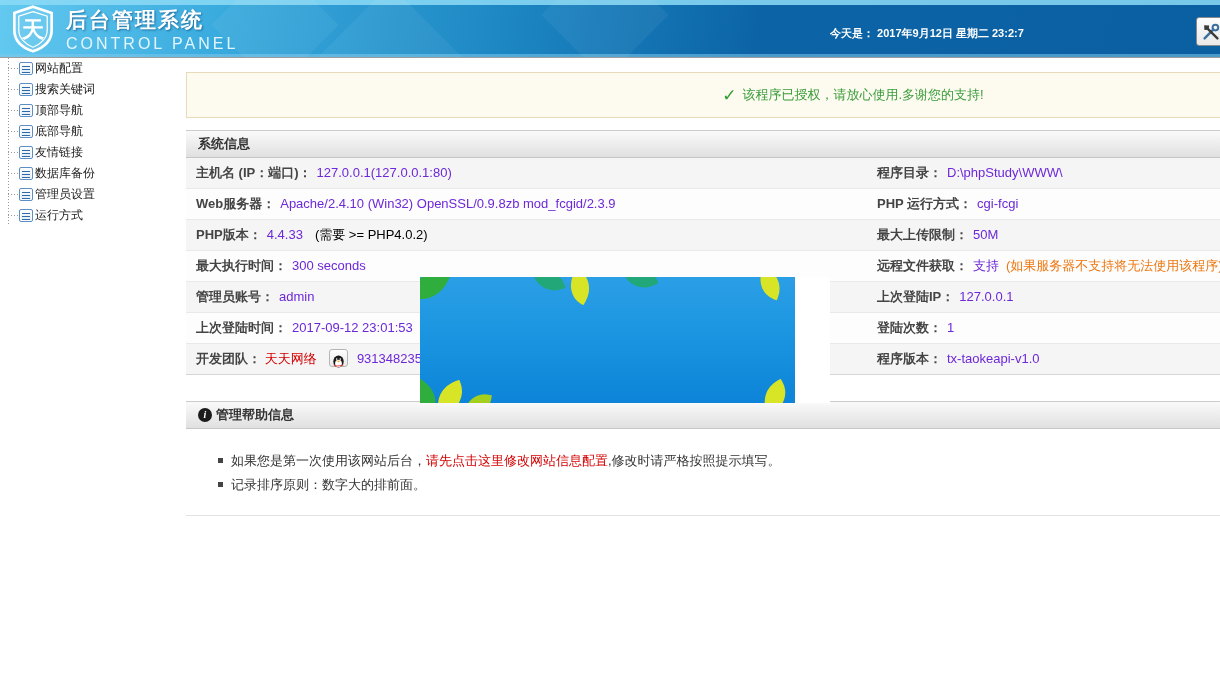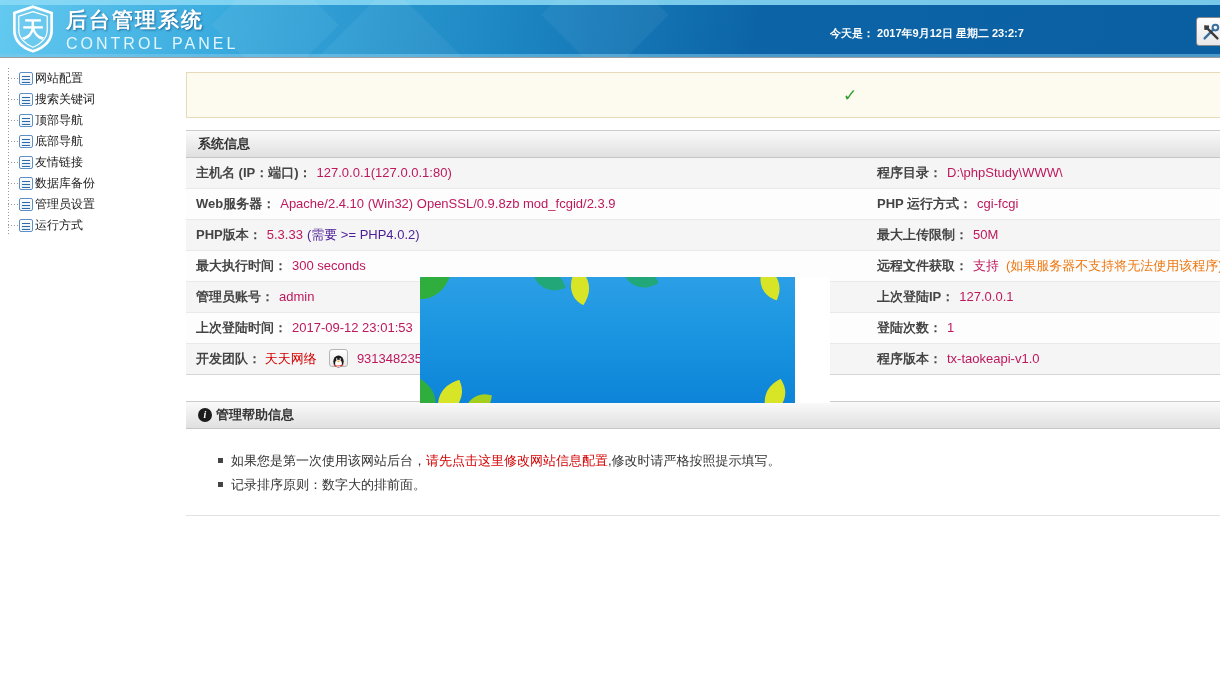--- a/index.html
+++ b/index.html
@@ -15,21 +15,21 @@
   .d1{ left:230px; top:-20px; } .d2{ left:330px; top:10px; width:120px;height:120px;} .d3{ left:560px; top:-30px; }
   .logo-wrap { position:absolute; left:10px; top:5px; display:flex; align-items:center; }
   .logo-shield { width:46px; height:48px; margin-right:10px; }
   .logo-text .t1 { font-size:21px; font-weight:bold; color:#fff; letter-spacing:2px; text-shadow:1px 1px 2px rgba(0,60,110,.6); }
   .logo-text .t2 { font-size:16px; color:#e2f5fd; letter-spacing:3px; margin-top:1px; }
   .hdr-date { position:absolute; left:830px; top:26px; color:#fff; font-size:11px; font-weight:bold; white-space:nowrap; }
   .tools-btn { position:absolute; left:1196px; top:17px; width:30px; height:29px; background:linear-gradient(#fdfdfd,#e8e8e8);
     border:1px solid #8a8a8a; border-radius:3px; display:flex; align-items:center; justify-content:center; cursor:pointer; }
 
   
-  .sidebar { position:absolute; left:0; top:64px; width:186px; }
+  .sidebar { position:absolute; left:0; top:54px; width:186px; }
   .tree { list-style:none; margin:4px 0 0 8px;
     background-image:repeating-linear-gradient(to bottom,#9a9a9a 0 1px,transparent 1px 3px);
     background-repeat:repeat-y; background-position:0 0; background-size:1px 100%; }
   .tree li { position:relative; height:21px; display:flex; align-items:center; padding-left:11px; cursor:pointer; }
   .tree li::before { content:''; position:absolute; left:0; top:10px; width:10px; height:1px;
     background-image:repeating-linear-gradient(to right,#9a9a9a 0 1px,transparent 1px 3px); }
   .doc-ico { width:14px; height:13px; margin-right:2px; border:1px solid #5d8fc4; border-radius:2px;
     background:linear-gradient(#fefefe,#dcebf8);
     box-shadow:inset 0 0 0 1px rgba(255,255,255,.8); position:relative; }
   .doc-ico::after { content:''; position:absolute; left:2px; right:2px; top:3px; height:7px;
@@ -52,22 +52,22 @@
 
   .info-table { width:100%; }
   .info-row { display:flex; height:31px; line-height:30px; border-bottom:1px solid #e9e9e9; font-size:13px; }
   .info-row:nth-child(odd)  { background:#f5f5f5; }
   .info-row:nth-child(even) { background:#fdfdfd; }
   .info-row:last-child { border-bottom:1px solid #d5d5d5; }
   .cell { white-space:nowrap; overflow:hidden; }
   .cell.l { width:684px; padding-left:10px; }
   .cell.r { flex:1; padding-left:7px; }
   .cell b { color:#444; font-weight:bold; }
-  .cell .val { color:#be185d; margin-left:5px; }
-  .gray { color:#4c1d95; margin-left:4px; }
+  .cell .val { color:#6d28d9; margin-left:5px; }
+  .gray { color:#000000; margin-left:12px; }
   .orange { color:#ee7711; margin-left:7px; }
   .red-link { color:#d30000; cursor:pointer; }
   .qq-badge { display:inline-block; width:19px; height:18px; border:1px solid #b5b5b5; border-radius:3px;
     background:linear-gradient(#fff,#e9e9e9); vertical-align:middle; margin:0 5px 3px 9px; cursor:pointer; }
 
   
   .help-bar { margin-top:26px; }
   .help-body { padding:20px 0 18px 32px; border-bottom:1px solid #e2e2e2; }
   .help-item { font-size:13px; color:#333; line-height:24px; }
   .sq { display:inline-block; width:5px; height:5px; background:#444; margin:0 8px 2px 0; vertical-align:middle; }
@@ -158,37 +158,38 @@
         <span class="doc-ico"></span>
         <span class="lbl">运行方式</span>
       </li>
   </ul>
 </div>
 
 <div class="main">
 
   <div class="notice">
     <span class="chk">✓</span>
+    <span>该程序已授权，请放心使用.多谢您的支持!</span>
   </div>
 
   <div class="bar">
     <span>系统信息</span>
   </div>
 
   <div class="info-table">
     <div class="info-row">
       <div class="cell l"><b>主机名 (IP：端口)：</b><span class="val">127.0.0.1(127.0.0.1:80)</span></div>
       <div class="cell r"><b>程序目录：</b><span class="val">D:\phpStudy\WWW\</span></div>
     </div>
     <div class="info-row">
       <div class="cell l"><b>Web服务器：</b><span class="val">Apache/2.4.10 (Win32) OpenSSL/0.9.8zb mod_fcgid/2.3.9</span></div>
       <div class="cell r"><b>PHP 运行方式：</b><span class="val">cgi-fcgi</span></div>
     </div>
     <div class="info-row">
-      <div class="cell l"><b>PHP版本：</b><span class="val">5.3.33</span><span class="gray">(需要 &gt;= PHP4.0.2)</span></div>
+      <div class="cell l"><b>PHP版本：</b><span class="val">4.4.33</span><span class="gray">(需要 &gt;= PHP4.0.2)</span></div>
       <div class="cell r"><b>最大上传限制：</b><span class="val">50M</span></div>
     </div>
     <div class="info-row">
       <div class="cell l"><b>最大执行时间：</b><span class="val">300 seconds</span></div>
       <div class="cell r"><b>远程文件获取：</b><span class="val">支持</span><span class="orange">(如果服务器不支持将无法使用该程序)</span></div>
     </div>
     <div class="info-row">
       <div class="cell l"><b>管理员账号：</b><span class="val">admin</span></div>
       <div class="cell r"><b>上次登陆IP：</b><span class="val">127.0.0.1</span></div>
     </div>

